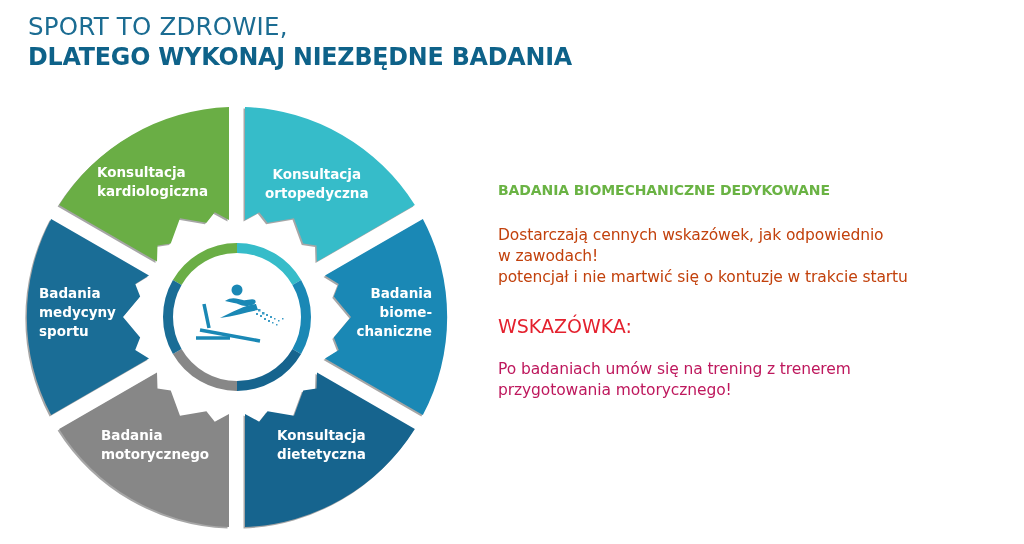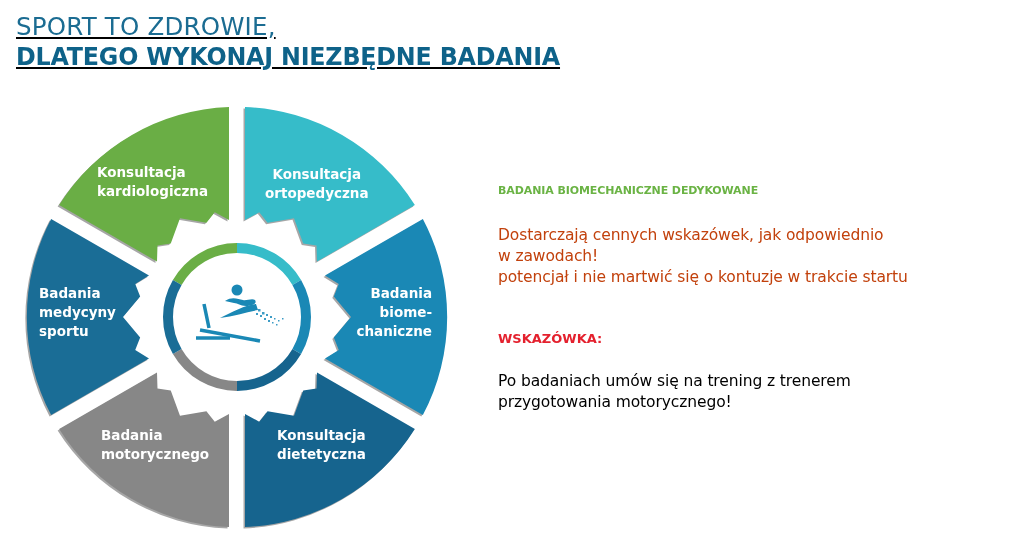--- a/index.html
+++ b/index.html
@@ -1,51 +1,51 @@
 <!DOCTYPE html>
 <html><head>
 <meta charset="utf-8">
 <style>
   html, body { margin:0; padding:0; }
   body {
     width:1024px; height:544px; background:#ffffff; position:relative; overflow:hidden;
     font-family:"Liberation Sans", sans-serif;
   }
-  .title-block { position:absolute; left:16px; top:12px;text-decoration:underline; }
+  .title-block { position:absolute; left:28px; top:12px; }
   .title-line1 {
     font-family:"DejaVu Sans", sans-serif; font-weight:normal;
     font-size:25px; letter-spacing:0.2px; color:#1b6c92; line-height:30px;
     transform:scaleX(0.98); transform-origin:left;
   }
   .title-line2 {
     font-family:"DejaVu Sans", sans-serif; font-weight:bold;
     font-size:25px; color:#0e6289; line-height:30px; letter-spacing:-0.2px;
     transform:scaleX(0.95); transform-origin:left;
   }
   .wheel { position:absolute; left:0; top:0; width:480px; height:512px; }
   .seg-label {
     position:absolute; color:#ffffff; font-family:"DejaVu Sans", sans-serif;
     font-weight:bold; font-size:13.5px; line-height:19px; white-space:nowrap;
   }
   .seg-label span { display:block; }
   .right-block { position:absolute; left:498px; top:180px; width:500px; }
   .sub-heading {
     font-family:"DejaVu Sans", sans-serif; font-weight:bold; color:#6ab344;
-    font-size:11px; line-height:21px; letter-spacing:-0.1px;
+    font-size:14px; line-height:21px; letter-spacing:-0.1px;
   }
   .body-text {
     font-family:"DejaVu Sans", sans-serif; color:#c2410c; font-size:15.5px;
     line-height:21px; margin-top:24px; letter-spacing:-0.1px;
   }
   .tip-heading {
-    font-family:"DejaVu Sans", sans-serif; font-weight:bold; color:#e4212e;
-    font-size:13px; line-height:21px; margin-top:40px;
+    font-family:"DejaVu Sans", sans-serif; font-weight:normal; color:#e4212e;
+    font-size:19px; line-height:21px; margin-top:28px;
   }
   .tip-text {
-    font-family:"DejaVu Sans", sans-serif; color:#000000; font-size:15.5px;
+    font-family:"DejaVu Sans", sans-serif; color:#be185d; font-size:15.5px;
     line-height:21px; margin-top:22px; letter-spacing:-0.1px;
   }
 </style>
 </head>
 <body>
 
 <div class="title-block">
   <div class="title-line1">SPORT TO ZDROWIE,</div>
   <div class="title-line2">DLATEGO WYKONAJ NIEZBĘDNE BADANIA</div>
 </div>

